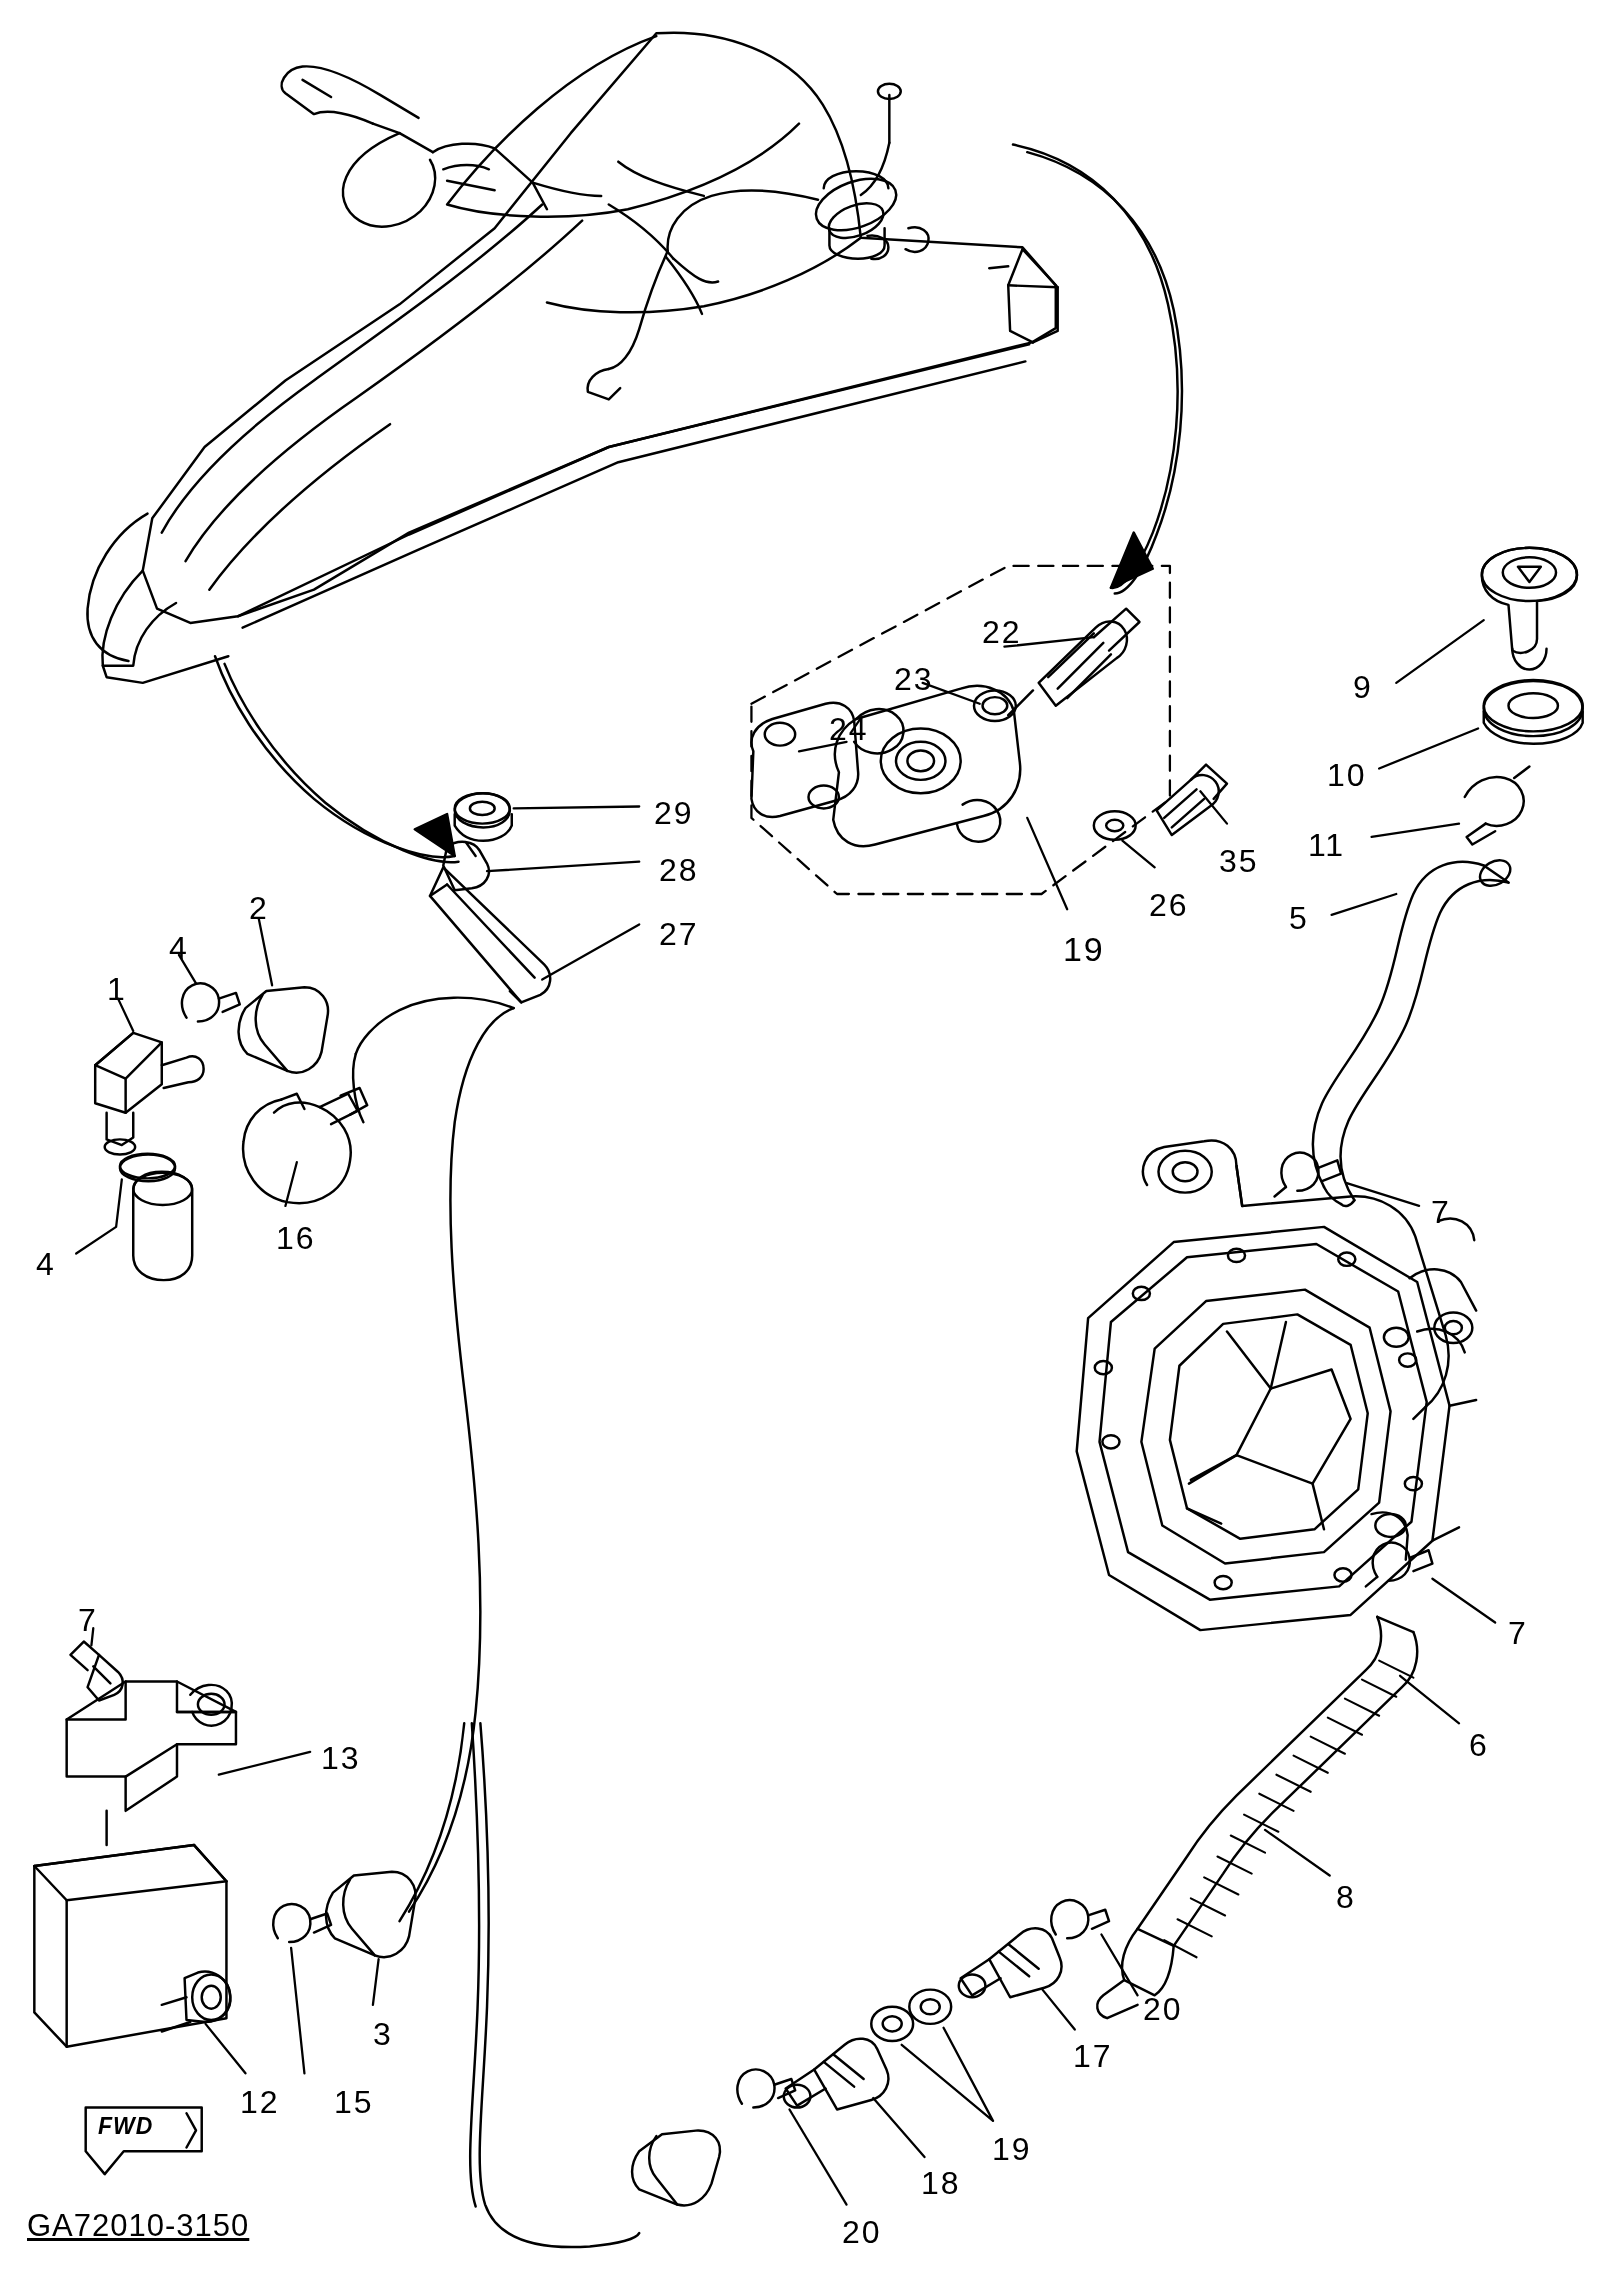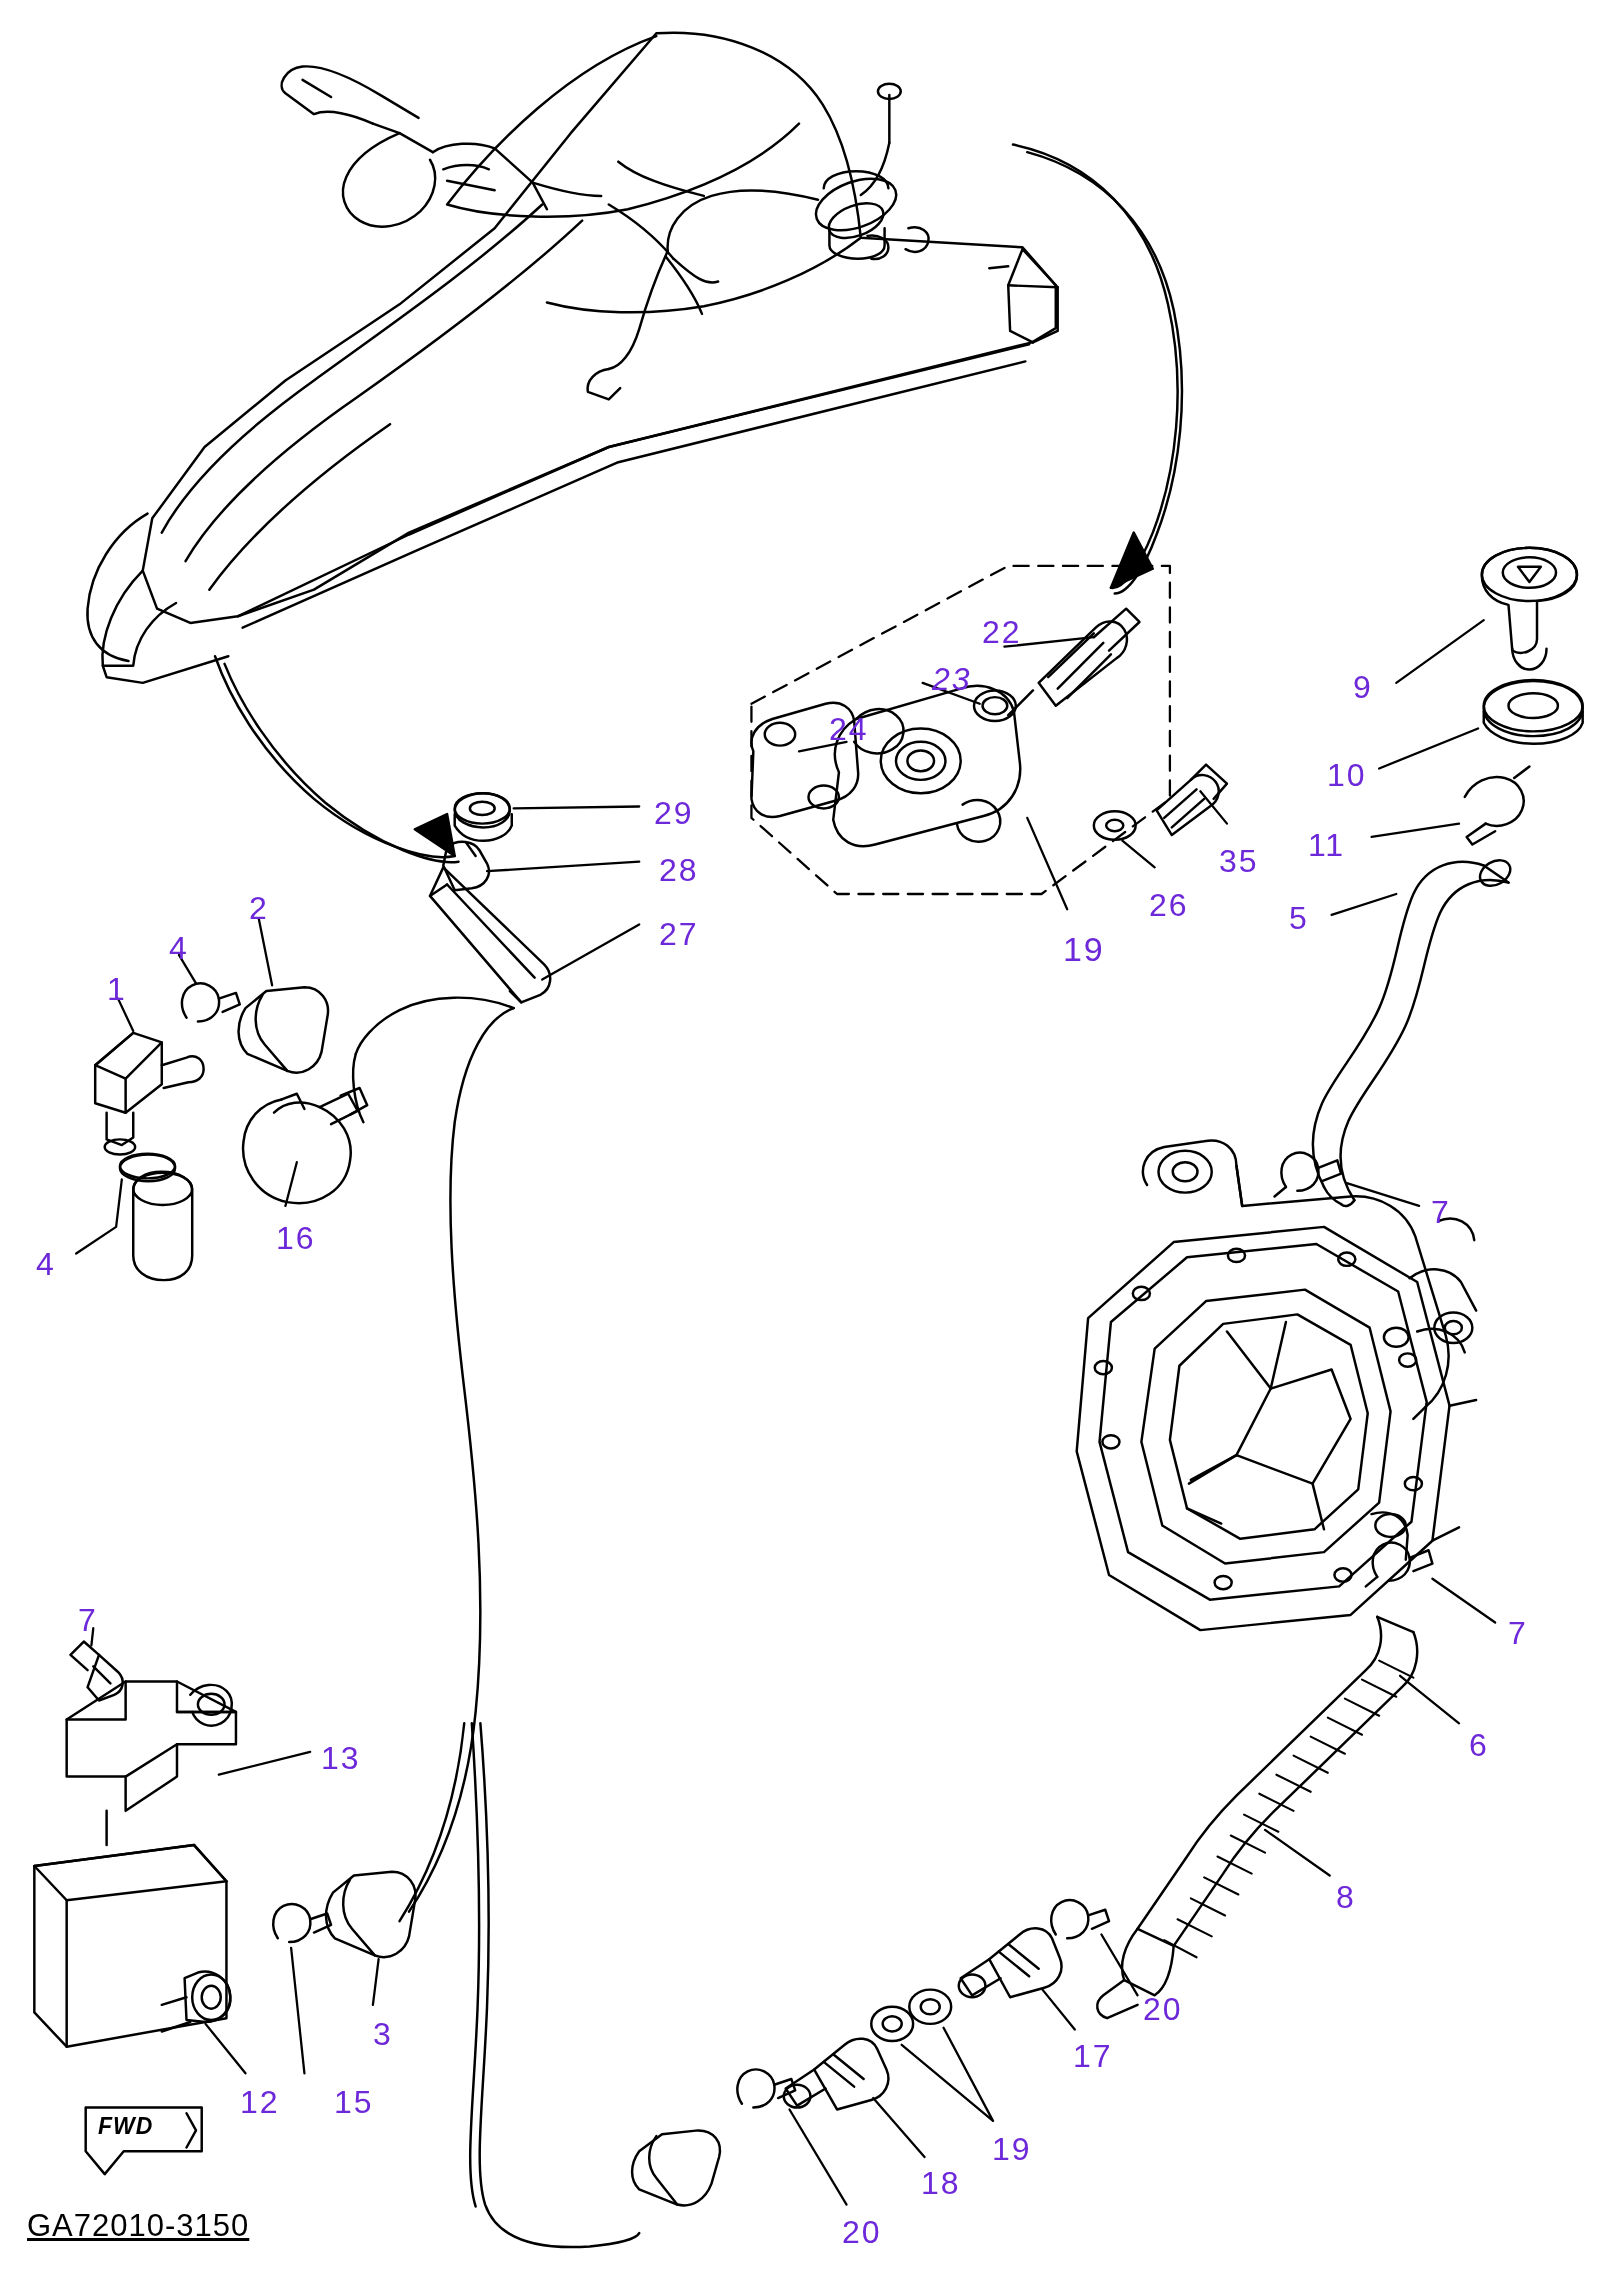--- a/index.html
+++ b/index.html
@@ -1,21 +1,21 @@
 <!DOCTYPE html>
 <html style="font-size:15px"><head>
 <meta charset="utf-8">
 <style>
   html,body{margin:0;padding:0;background:#ffffff;}
   body{width:1617px;height:2274px;position:relative;overflow:hidden;
        font-family:"Liberation Sans",sans-serif;color:#000;}
   #sheet{position:absolute;left:0;top:0;width:1617px;height:2274px;}
   svg.art{position:absolute;left:0;top:0;width:1617px;height:2274px;}
   .lbl{position:absolute;font-family:"Liberation Sans",sans-serif;
-       font-size:32px;font-weight:400;letter-spacing:1.9px;color:#6d28d9;
+       font-size:32px;font-weight:400;letter-spacing:1.9px;color:#000000;
        white-space:nowrap;line-height:1;}
   .lbl.big{font-size:34px;}
   .partcode{position:absolute;left:27px;top:2208px;font-size:31px;
             font-family:"Liberation Sans",sans-serif;letter-spacing:1px;text-decoration:underline;}
   .fwdtxt{position:absolute;left:98px;top:2113px;font-size:23px;
           font-style:italic;font-weight:bold;letter-spacing:1px;}
 </style>
 </head>
 <body>
 
@@ -494,21 +494,21 @@
   <div class="lbl" style="left:78px;top:1604px;">7</div>
   <div class="lbl" style="left:302px;top:2086px;margin-left:32px;">15</div>
   <div class="lbl" style="left:276px;top:1222px;">16</div>
   <div class="lbl" style="left:1073px;top:2040px;">17</div>
   <div class="lbl" style="left:921px;top:2167px;">18</div>
   <div class="lbl" style="left:992px;top:2133px;">19</div>
   <div class="lbl" style="left:1143px;top:1993px;">20</div>
   <div class="lbl" style="left:842px;top:2216px;">20</div>
   <div class="lbl big" style="left:1063px;top:932px;">19</div>
   <div class="lbl" style="left:982px;top:616px;">22</div>
-  <div class="lbl" style="left:932px;top:663px;font-style:italic;">23</div>
+  <div class="lbl" style="left:894px;top:663px;">23</div>
   <div class="lbl" style="left:829px;top:713px;">24</div>
   <div class="lbl" style="left:1219px;top:845px;">35</div>
   <div class="lbl" style="left:1149px;top:889px;text-align:right;">26</div>
   <div class="lbl" style="left:659px;top:918px;">27</div>
   <div class="lbl" style="left:659px;top:854px;">28</div>
   <div class="lbl" style="left:654px;top:797px;">29</div>
 
   <div class="fwdtxt">FWD</div>
 
   <div class="partcode">GA72010-3150</div>

